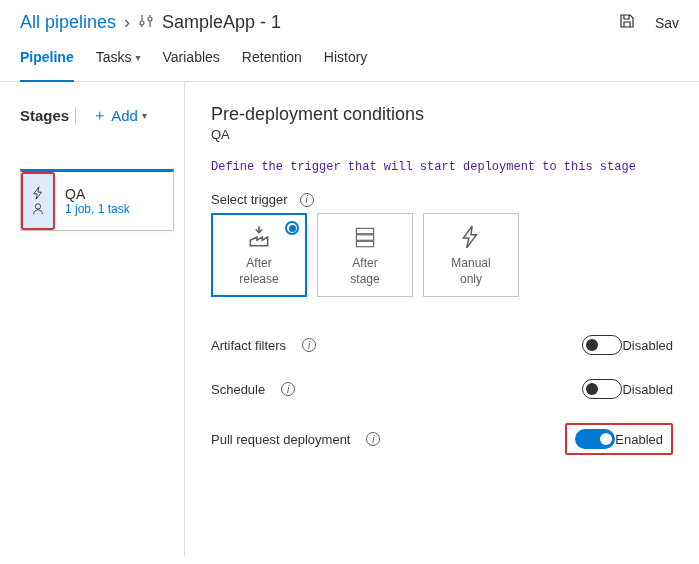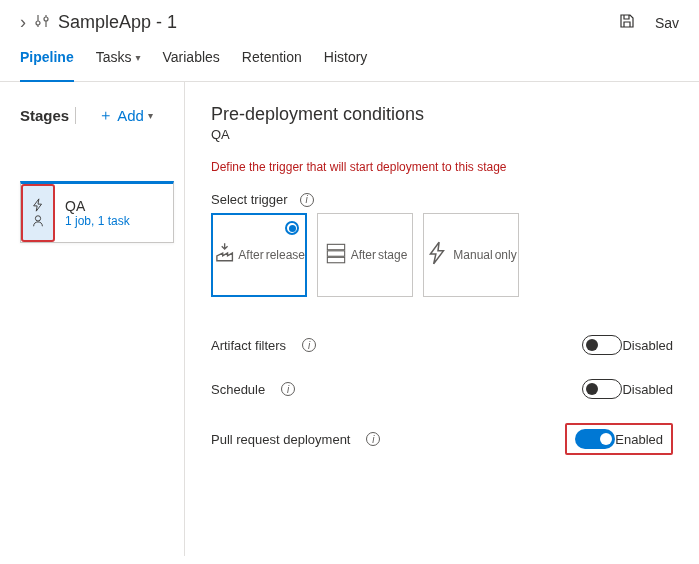--- a/index.html
+++ b/index.html
@@ -32,47 +32,47 @@
   .tab { padding:8px 0 16px 0; color:#323130; cursor:pointer; position:relative; display:flex; align-items:center; gap:4px;}
   .tab.active { color:#0078d4; font-weight:600; }
   .tab.active::after {
     content:""; position:absolute; left:0; right:0; bottom:-1px; height:2px; background:#0078d4;
   }
   .chev-sm { font-size:10px; color:#605e5c; }
   .body { display:flex; height:calc(100% - 90px); }
   .left {
     width:185px; padding:24px 10px 10px 20px; border-right:1px solid #e1dfdd;
   }
-  .stages-hdr { display:flex; align-items:center; gap:22px; font-size:15px; margin-bottom:56px;text-align:right; }
+  .stages-hdr { display:flex; align-items:center; gap:16px; font-size:15px; margin-bottom:44px;text-align:right; }
   .stages-hdr .lbl { font-weight:600; padding-right:6px; border-right:1px solid #c8c6c4; }
   .stages-hdr .add { color:#0078d4; display:flex; align-items:center; gap:4px; cursor:pointer; }
   .stage-card {
     border:1px solid #c8c6c4; border-top:3px solid #0078d4;
     display:flex; align-items:stretch; height:62px; background:#fff;
     box-shadow:0 1px 3px rgba(0,0,0,0.05);
   }
   .stage-icons {
     width:34px; display:flex; flex-direction:column; align-items:center; justify-content:center;
     gap:2px; border-right:1px solid #c8c6c4; background:#f3f2f1;
   }
   .stage-icons.hl { border:2px solid #d13438; background:#deecf9; border-radius:3px; }
   .stage-icons svg { width:14px; height:14px; }
   .stage-info { padding:8px 10px; display:flex; flex-direction:column; justify-content:center; }
   .stage-name { font-size:14px; }
   .stage-sub { font-size:12px; color:#0078d4; }
   .right { flex:1; padding:22px 26px 10px 26px; overflow:hidden; }
   .panel-title { font-size:18px; font-weight:400; margin-bottom:2px; }
   .panel-sub { font-size:13px; color:#323130; margin-bottom:18px; }
   .section-hdr { display:flex; align-items:center; gap:6px; font-size:14px; font-weight:600; cursor:pointer; }
-  .section-desc { font-size:12px; color:#b91c1c; margin:4px 0 18px 0; }
+  .section-desc { font-size:12px; color:#4c1d95; margin:4px 0 18px 0;font-family:Liberation Mono, monospace; }
   .select-label { font-size:13px; margin-bottom:6px; display:flex; align-items:center; gap:12px; }
   .info-ico { display:inline-flex; width:14px; height:14px; border:1px solid #605e5c; border-radius:50%; align-items:center; justify-content:center; font-size:10px; color:#605e5c; font-style:italic; cursor:pointer;}
   .trigger-cards { display:flex; gap:10px; margin-bottom:26px; }
   .trig-card {
-    width:96px; height:84px; border:1px solid #c8c6c4; display:flex; flex-direction:row;
+    width:96px; height:84px; border:1px solid #c8c6c4; display:flex; flex-direction:column;
     align-items:center; justify-content:center; gap:2px; font-size:12px; color:#605e5c;
     text-align:center; line-height:1.2; cursor:pointer; position:relative;
   }
   .trig-card.selected { border:2px solid #0078d4; color:#605e5c; }
   .trig-card .radio {
     position:absolute; top:6px; right:6px; width:14px; height:14px; border-radius:50%;
     border:2px solid #0078d4; display:flex; align-items:center; justify-content:center;
   }
   .trig-card .radio::after { content:""; width:7px; height:7px; border-radius:50%; background:#0078d4; }
   .trig-card svg { width:26px; height:26px; margin-bottom:4px; }
@@ -95,20 +95,21 @@
     content:""; position:absolute; width:12px; height:12px; border-radius:50%;
     background:#fff; right:3px; top:4px;
   }
   .hl-box { border:2px solid #d13438; padding:4px 8px; border-radius:2px; }
 </style>
 </head>
 <body>
 
 <div class="header">
   <div class="breadcrumb">
+    <a href="#">All pipelines</a>
     <span class="chev">›</span>
     <span class="app-icon">
       <svg width="16" height="16" viewBox="0 0 16 16">
           <path d="M4 2v6M4 12v2M4 8a2 2 0 100 4 2 2 0 000-4zM12 2v2M12 8v6M12 4a2 2 0 100 4 2 2 0 000-4z" stroke="#605e5c" stroke-width="1.2" fill="none"></path>
         </svg>
     </span>
     <span class="app-name">SampleApp - 1</span>
   </div>
   <div class="save-btn">
     <span>

